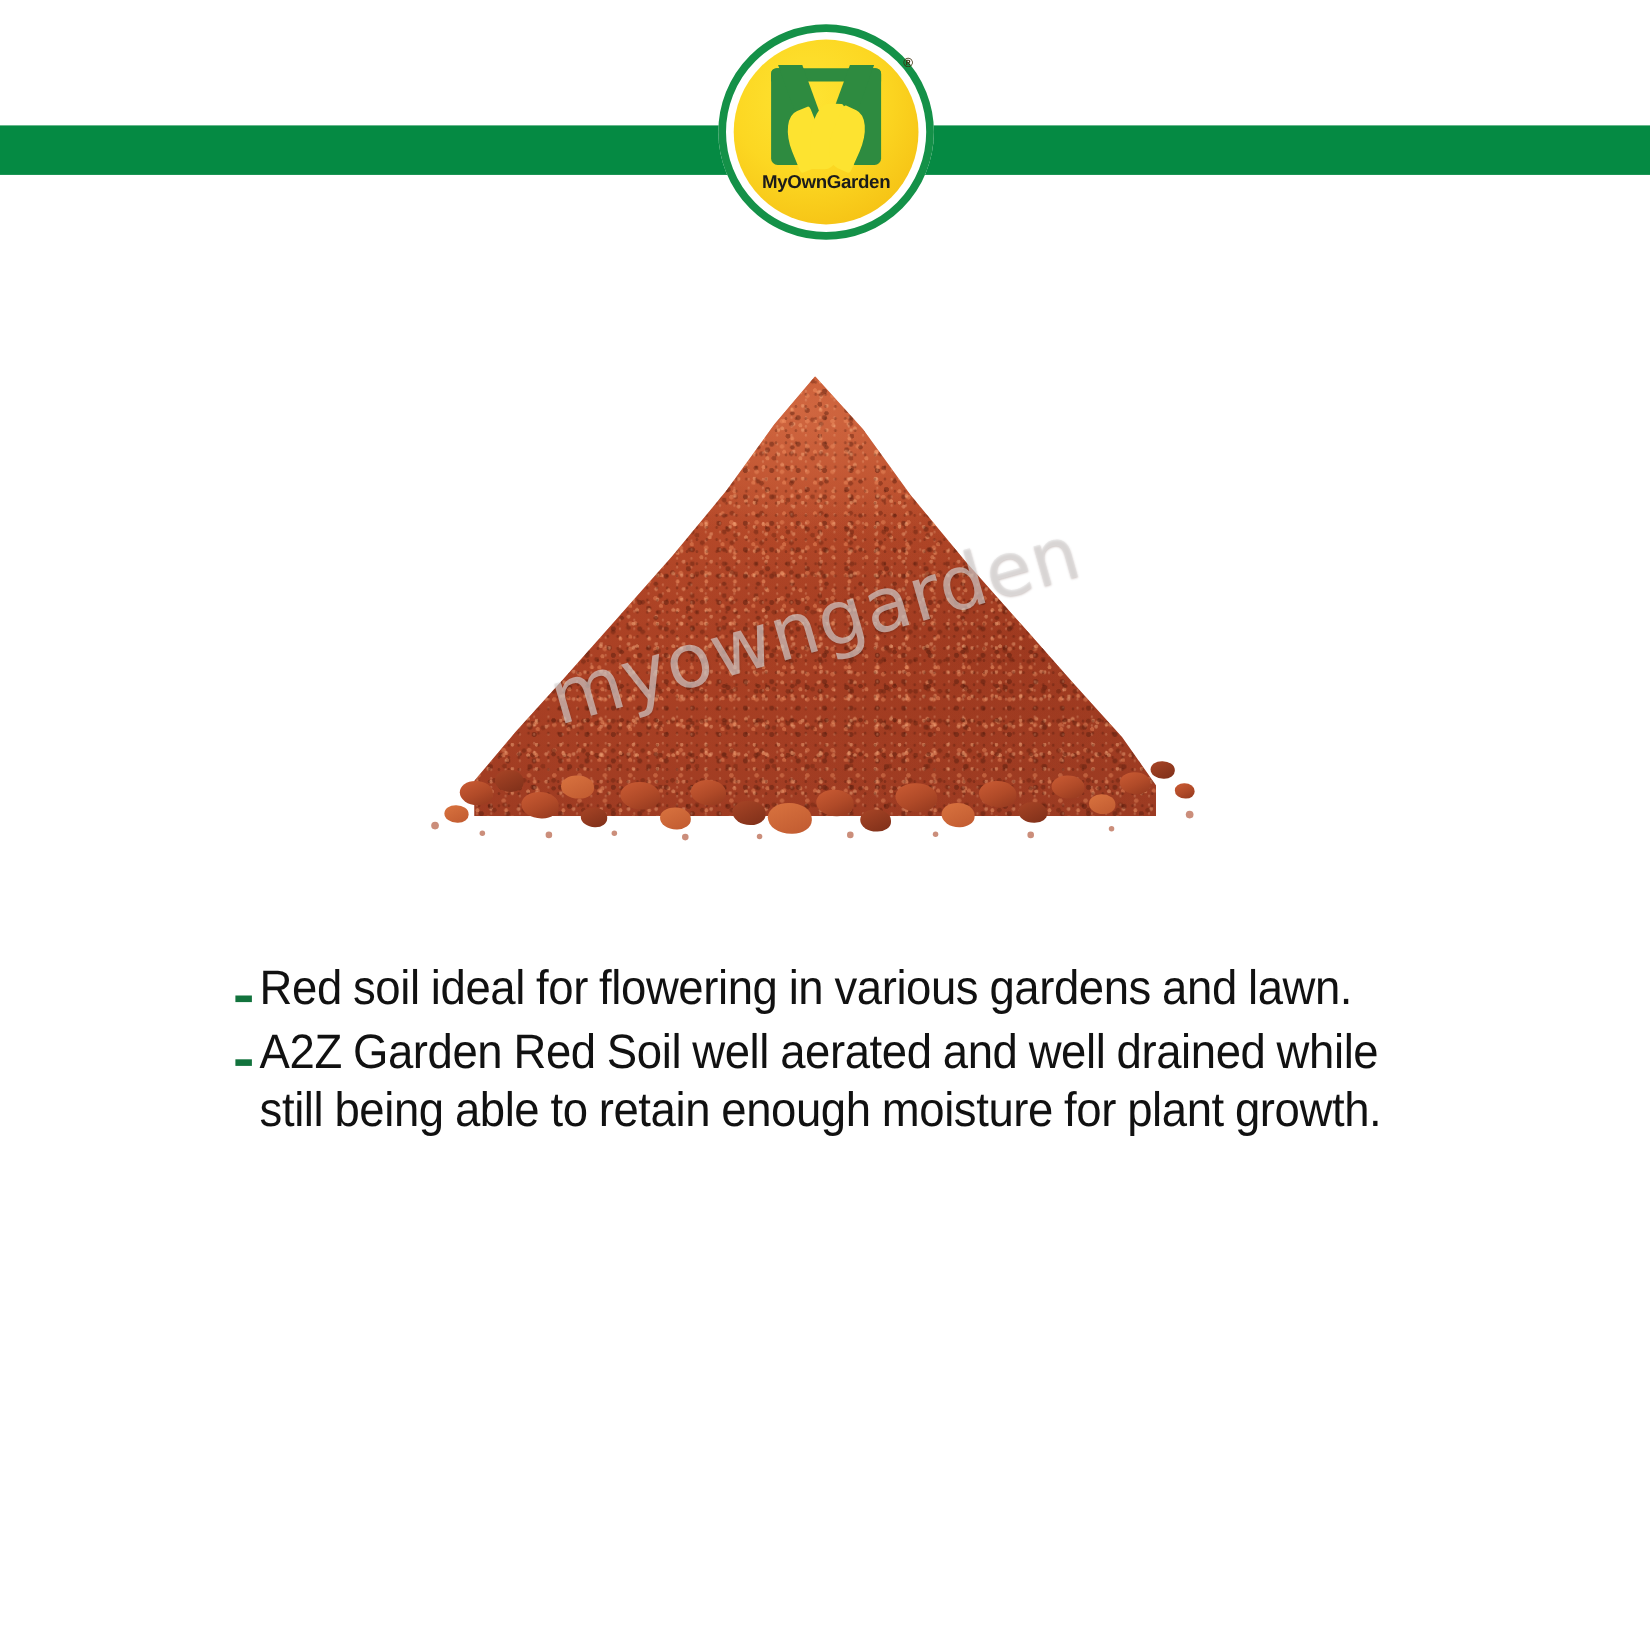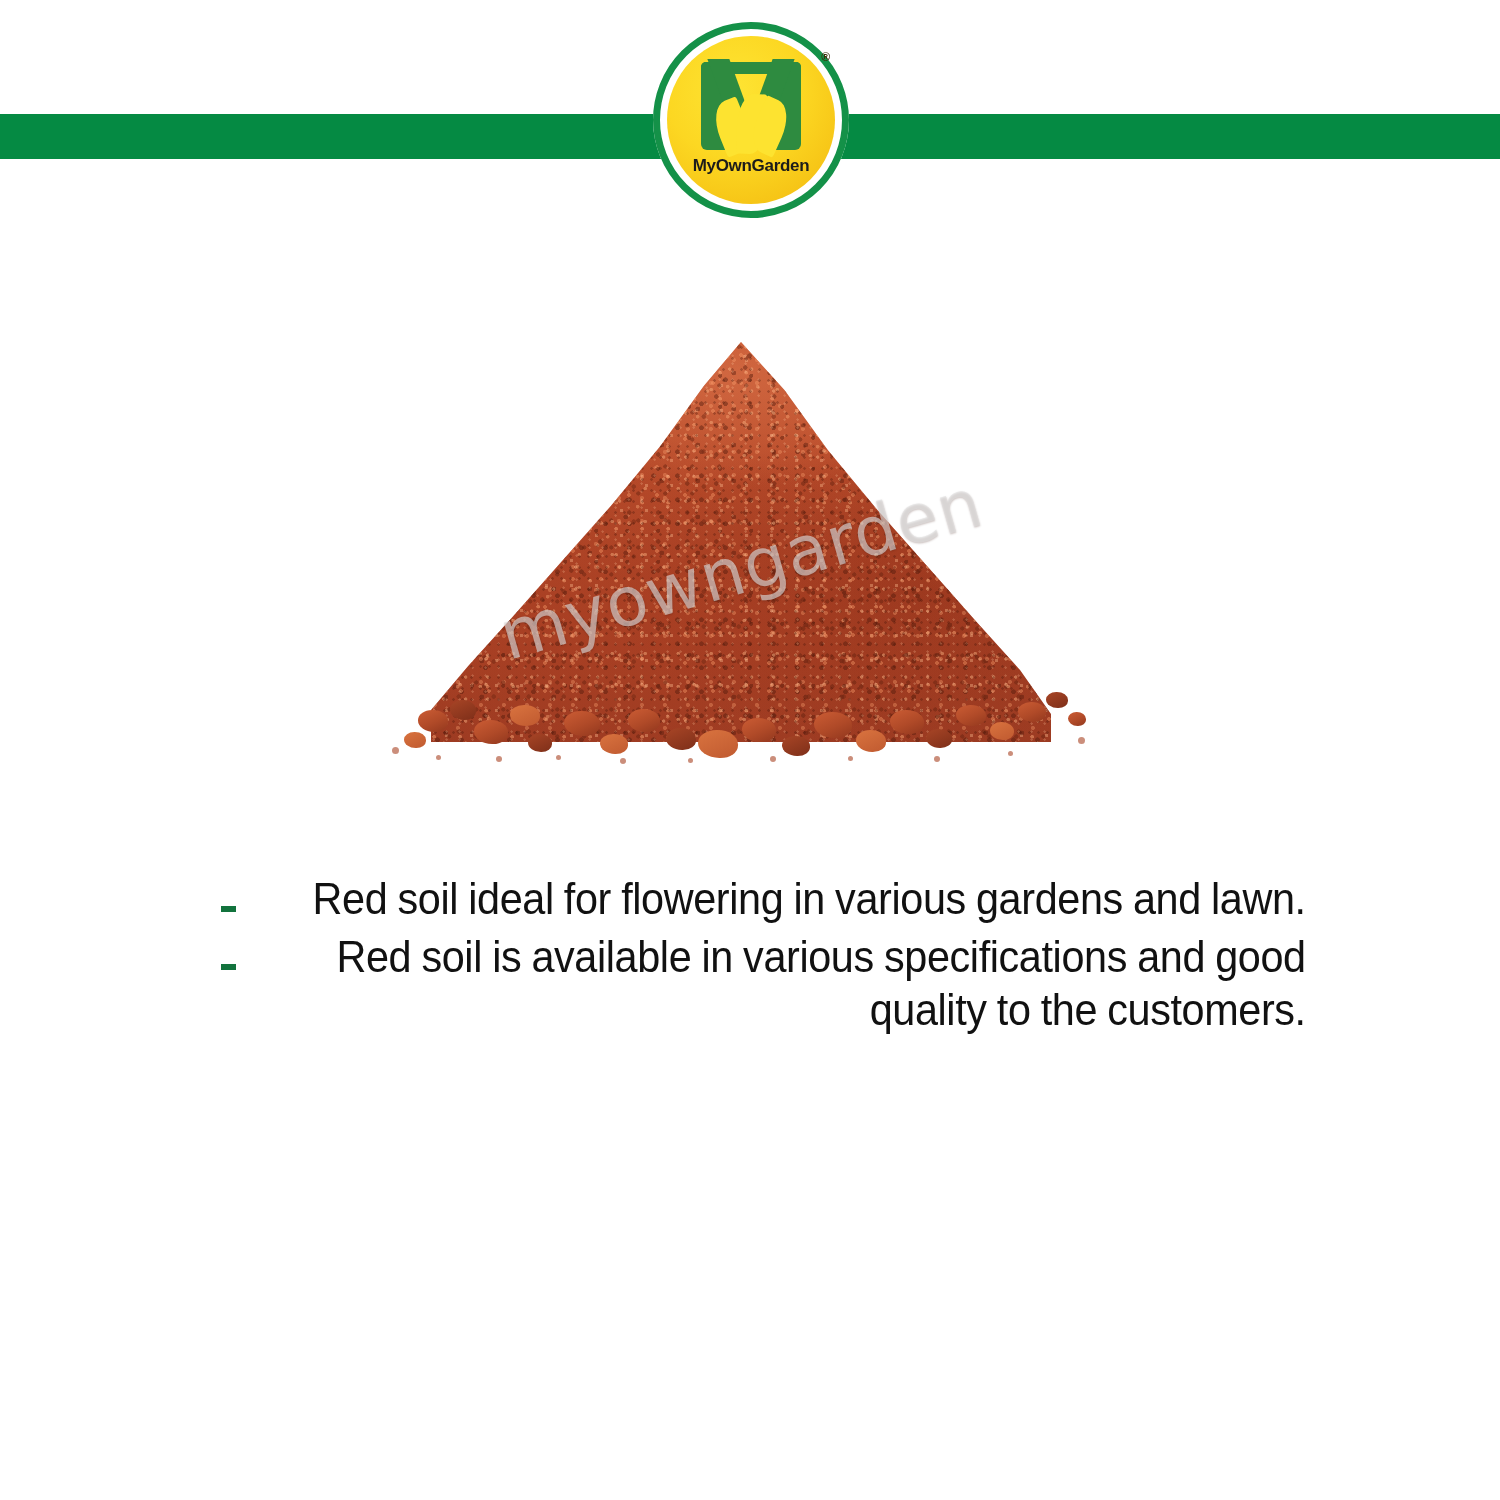--- a/index.html
+++ b/index.html
@@ -223,21 +223,20 @@
     white-space: nowrap;
     pointer-events: none;
   }
 
   
   #features {
     position: absolute;
     left: 214px;
     top: 872px;
     width: 1160px;
-    text-align: right;
   }
   .feature-row {
     display: flex;
     align-items: flex-start;
     margin-bottom: 4px;
   }
   .bullet-dash {
     flex: 0 0 auto;
     width: 22px;
     margin-top: 26px;
@@ -348,20 +347,20 @@
   <div id="watermark">myowngarden</div>
 </div>
 
 <div id="features">
 
   <div class="feature-row">
     <div class="bullet-dash"><span></span></div>
     <div class="feature-text f1">Red soil ideal for flowering in various gardens and lawn.</div>
   </div>
 
-
-
   <div class="feature-row">
     <div class="bullet-dash"><span></span></div>
-    <div class="feature-text f4">Red soil is available in various specifications and good quality to the customers.</div>
-  </div>
+    <div class="feature-text f2">A2Z Garden Red Soil well aerated and well drained while still being able to retain enough moisture for plant growth.</div>
+  </div>
+
+
 
 </div>
 
 </body></html>

